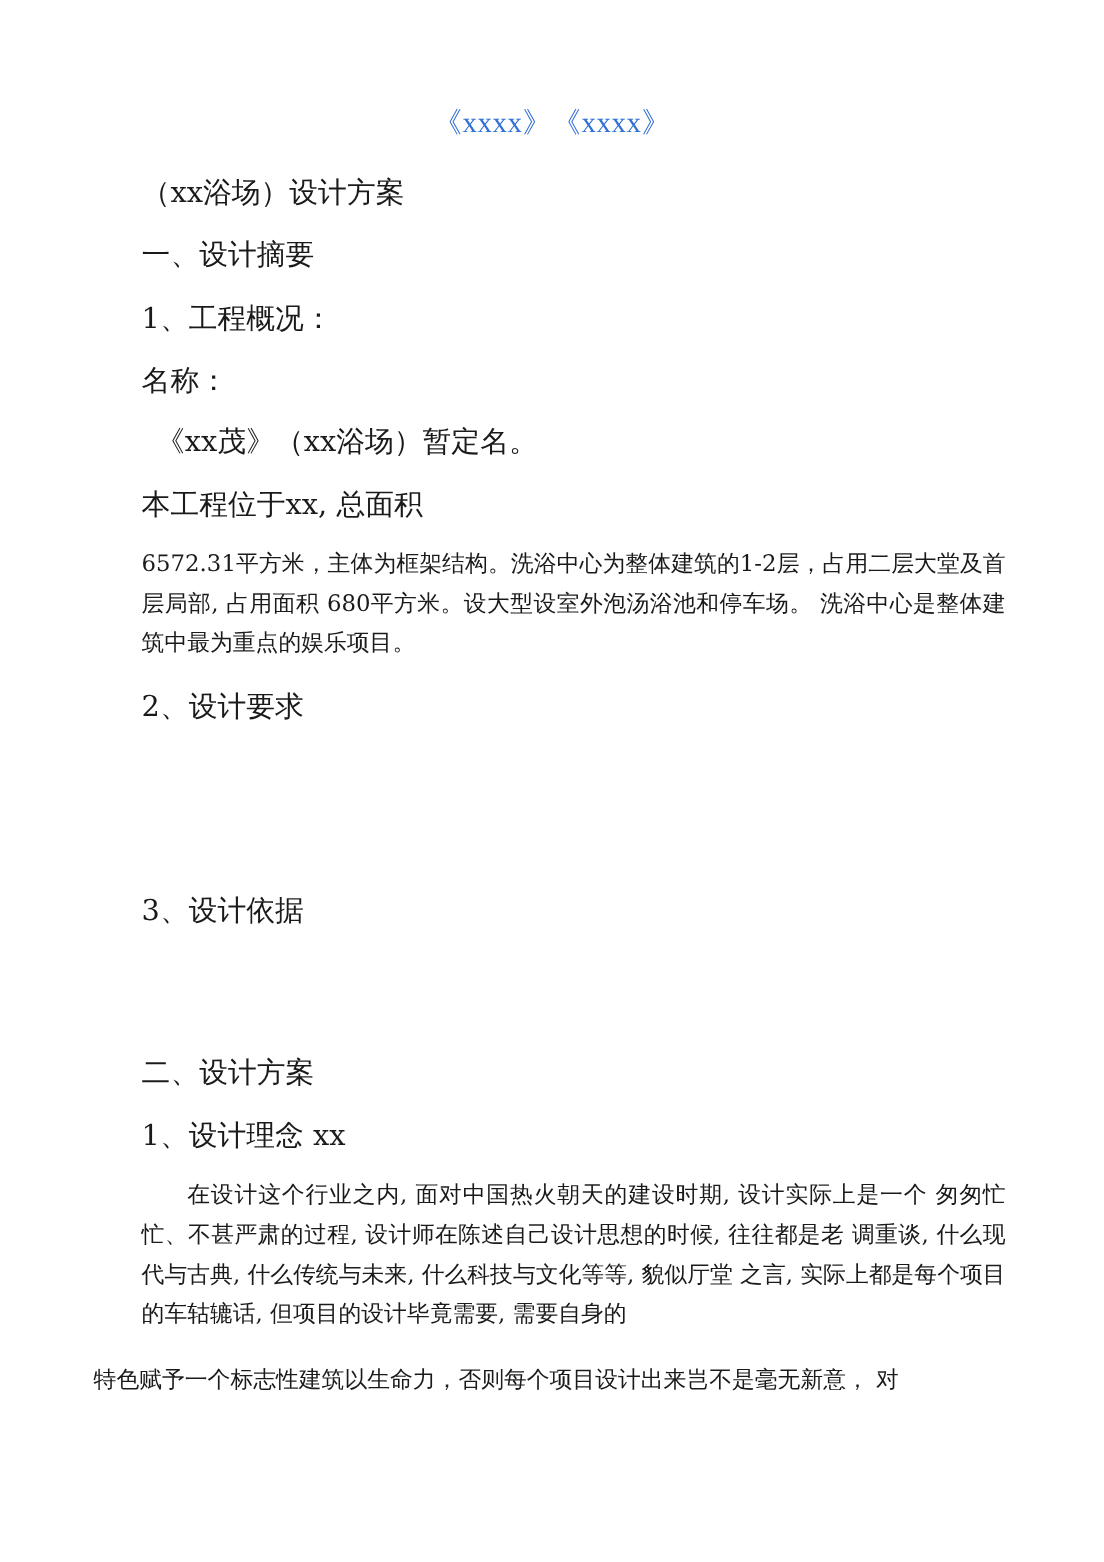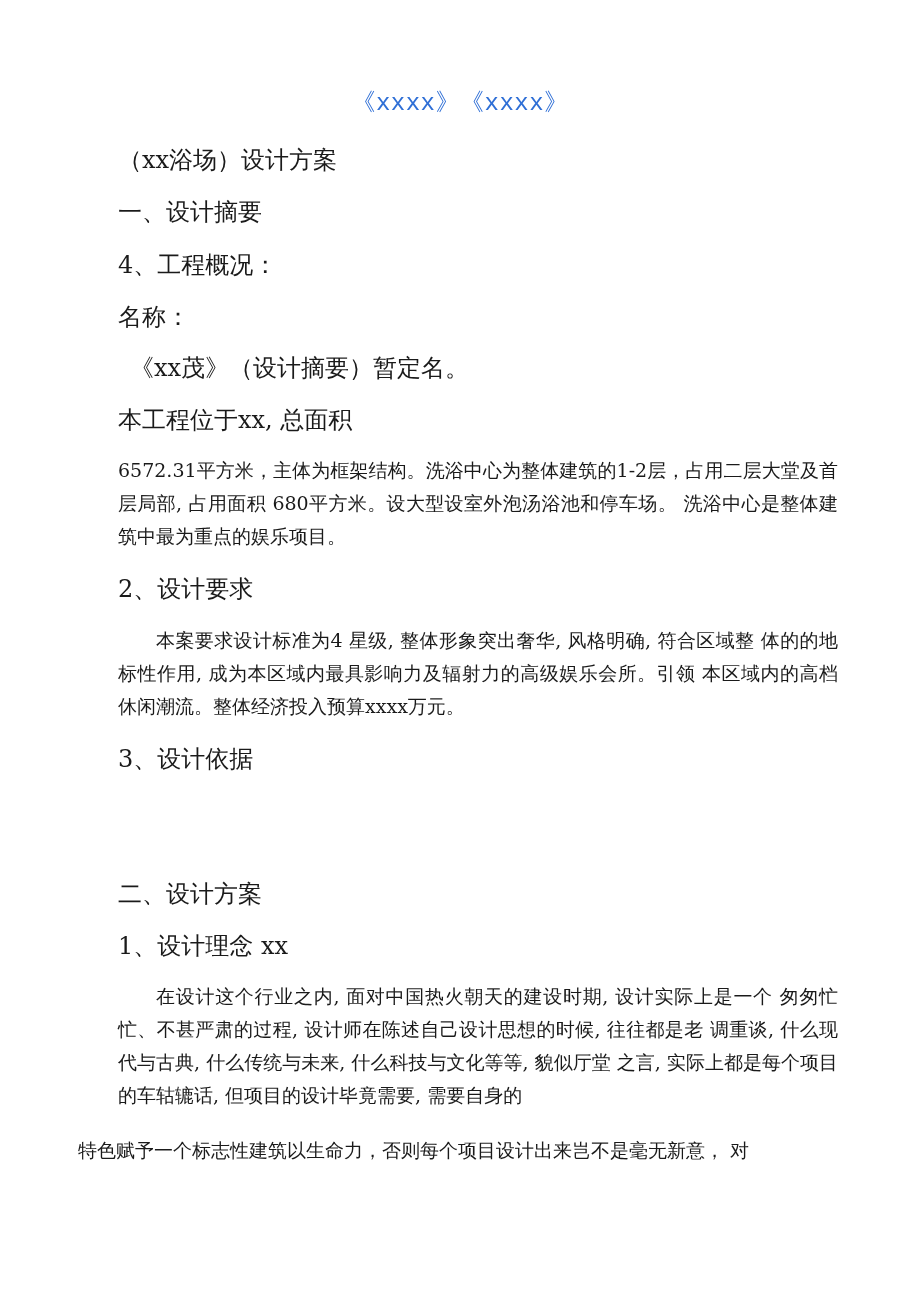--- a/index.html
+++ b/index.html
@@ -4,21 +4,21 @@
 <style>
   html, body { margin: 0; padding: 0; background: #ffffff; }
   body {
     width: 920px; height: 1302px; position: relative; overflow: hidden;
     font-family: "DejaVu Serif", "Liberation Serif", serif;
     color: #1a1a1a;
   }
   .page { position: absolute; left: 0; top: 0; width: 920px; height: 1302px; }
   .title {
     position: absolute; top: 86px; left: 0; width: 920px; text-align: center;
-    font-family: Liberation Mono, monospace;
+    font-family: Liberation Serif, serif;
     font-size: 24px; color: #2f6fd6; letter-spacing: 0.5px;
   }
   .line {
     position: absolute; left: 118px; font-size: 24px; line-height: 28px;
     white-space: nowrap;
   }
   .para {
     position: absolute; left: 118px; width: 720px; font-size: 19px;
     line-height: 33px; text-align: justify; text-align-last: left;
   }
@@ -27,33 +27,32 @@
 </head>
 <body>
 
 <div class="page">
   <div class="title">《xxxx》《xxxx》</div>
 
   <div class="line" style="top:146px;">（xx浴场）设计方案</div>
 
   <div class="line" style="top:198px;">一、设计摘要</div>
 
-  <div class="line" style="top:251px;">4、工程概况：</div>
+  <div class="line" style="top:251px;">1、工程概况：</div>
 
   <div class="line" style="top:303px;">名称：</div>
 
-  <div class="line" style="top:354px; left:130px;">《xx茂》（设计摘要）暂定名。</div>
+  <div class="line" style="top:354px; left:130px;">《xx茂》（xx浴场）暂定名。</div>
 
   <div class="line" style="top:406px;">本工程位于xx, 总面积</div>
 
   <div class="para" style="top:454px;">6572.31平方米，主体为框架结构。洗浴中心为整体建筑的1-2层，占用二层大堂及首层局部, 占用面积 680平方米。设大型设室外泡汤浴池和停车场。 洗浴中心是整体建筑中最为重点的娱乐项目。</div>
 
   <div class="line" style="top:575px;">2、设计要求</div>
 
-  <div class="para indent" style="top:624px;">本案要求设计标准为4 星级, 整体形象突出奢华, 风格明确, 符合区域整 体的的地标性作用, 成为本区域内最具影响力及辐射力的高级娱乐会所。引领 本区域内的高档休闲潮流。整体经济投入预算xxxx万元。</div>
 
   <div class="line" style="top:745px;">3、设计依据</div>
 
 
   <div class="line" style="top:880px;">二、设计方案</div>
 
   <div class="line" style="top:932px;">1、设计理念 xx</div>
 
   <div class="para indent" style="top:980px;">在设计这个行业之内, 面对中国热火朝天的建设时期, 设计实际上是一个 匆匆忙忙、不甚严肃的过程, 设计师在陈述自己设计思想的时候, 往往都是老 调重谈, 什么现代与古典, 什么传统与未来, 什么科技与文化等等, 貌似厅堂 之言, 实际上都是每个项目的车轱辘话, 但项目的设计毕竟需要, 需要自身的</div>
 

